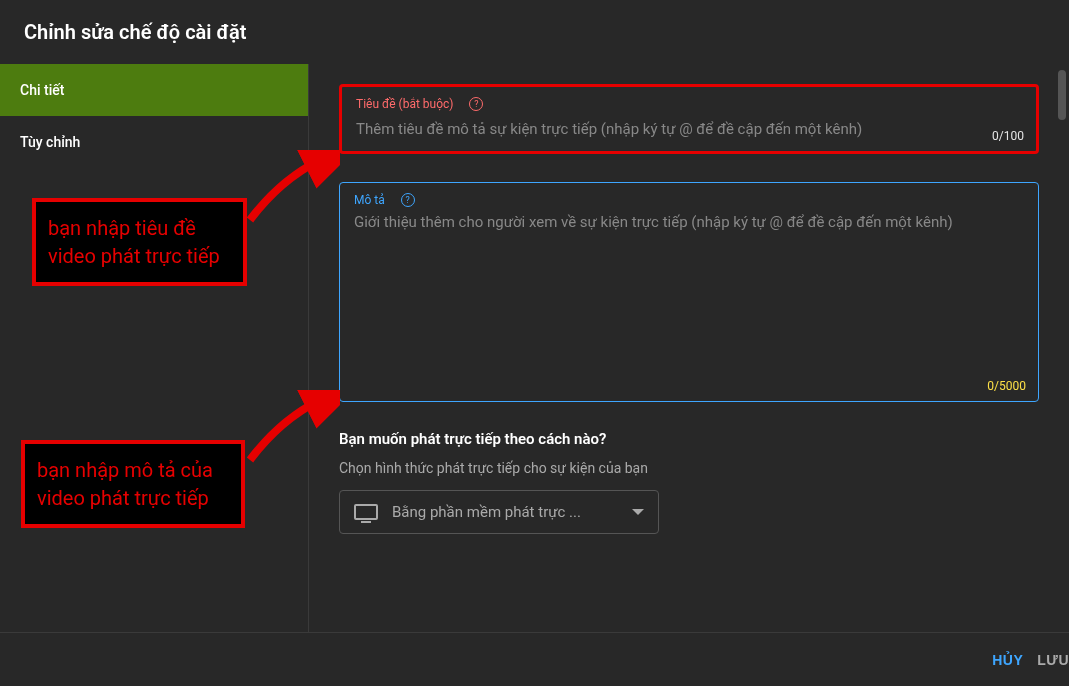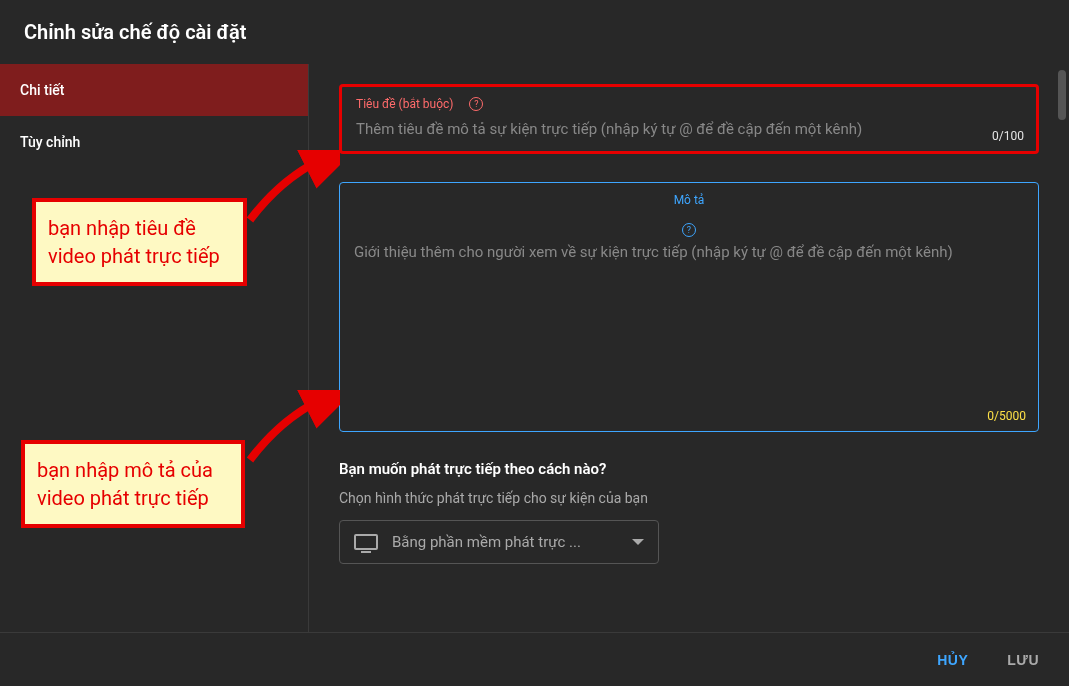--- a/index.html
+++ b/index.html
@@ -27,21 +27,21 @@
     padding-top: 0;
   }
   .sidebar-item {
     padding: 18px 20px;
     font-size: 14px;
     font-weight: 500;
     cursor: pointer;
     color: #fff;
   }
   .sidebar-item.active {
-    background: #7f1d1d;
+    background: #4d7c0f;
   }
   .sidebar-item.inactive {
     color: #fff;
   }
   .main {
     flex: 1;
     padding: 20px 30px 20px 30px;
     overflow-y: auto;
     position: relative;
   }
@@ -67,21 +67,21 @@
   .field-box.focused {
     border: 1px solid #3ea6ff;
   }
   .field-label {
     font-size: 12px;
     display: flex;
     align-items: center;
     gap: 16px;
   }
   .field-label.error { color: #ff6b6b; }
-  .field-label.focused { color: #3ea6ff; flex-direction: column; }
+  .field-label.focused { color: #3ea6ff; }
   .help-icon {
     width: 14px; height: 14px;
     border: 1px solid currentColor;
     border-radius: 50%;
     display: inline-flex;
     align-items: center;
     justify-content: center;
     font-size: 9px;
   }
   .field-input {
@@ -154,39 +154,38 @@
   .chevron {
     width: 0; height: 0;
     border-left: 6px solid transparent;
     border-right: 6px solid transparent;
     border-top: 6px solid #aaa;
   }
   .footer {
     height: 54px;
     display: flex;
     justify-content: flex-end;
-    gap: 39px;
-    padding-right: 30px;
+    gap: 14px;
     border-top: 1px solid #3a3a3a;
   }
   .footer-btn {
     font-size: 14px;
     font-weight: 600;
     letter-spacing: 0.5px;
     cursor: pointer;
     color: #aaa;
     background: none;
     border: none;
   }
   .footer-btn.primary { color: #3ea6ff; }
 
   
   .callout {
     position: absolute;
-    background: #fef9c3;
+    background: #000000;
     color: #e60000;
     border: 4px solid #e60000;
     font-size: 20px;
     line-height: 1.4;
     padding: 12px 12px;
     font-weight: 400;
     z-index: 100;
   }
   .callout1 { left: 32px; top: 198px; width: 215px; }
   .callout2 { left: 21px; top: 440px; width: 224px; }

